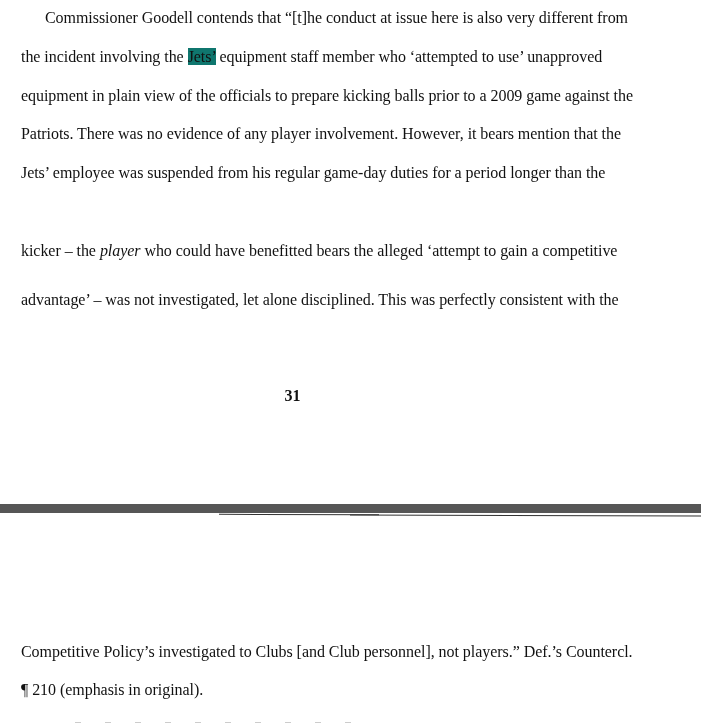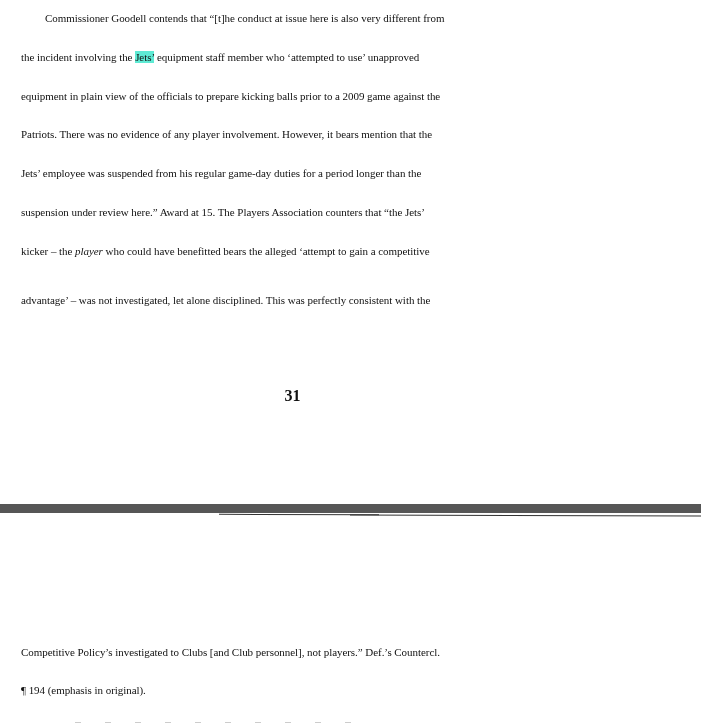--- a/index.html
+++ b/index.html
@@ -21,26 +21,26 @@
       width: 701px;
       background: #ffffff;
     }
     .page-top { top: 0; height: 505px; }
     .page-bottom { top: 517px; height: 206px; }
 
     .line {
       position: absolute;
       left: 21px;
       white-space: nowrap;
-      font-size: 11px;
+      font-size: 16px;
       line-height: 20px;
       letter-spacing: -0.05px;
     }
     .line.indent { left: 45px; }
-    .hl { background: #5eead4; }
+    .hl { background: #0f766e; }
     .em { font-style: italic; font-family: Liberation Serif, serif; }
 
     .page-number {
       position: absolute;
       left: 0;
       width: 585px;
       top: 386px;
       text-align: center;
       font-size: 16px;
       line-height: 20px;
@@ -75,33 +75,32 @@
 <div class="page page-top">
   <div class="line indent" style="top:8px;">Commissioner Goodell contends that “[t]he conduct at issue here is also very different from</div>
 
   <div class="line" style="top:47px;">
     <span>the incident involving the </span><span class="hl">Jets’</span><span> equipment staff member who ‘attempted to use’ unapproved</span>
   </div>
 
   <div class="line" style="top:86px;">equipment in plain view of the officials to prepare kicking balls prior to a 2009 game against the</div>
   <div class="line" style="top:124px;text-align:right;">Patriots.  There was no evidence of any player involvement.  However, it bears mention that the</div>
   <div class="line" style="top:163px;">Jets’ employee was suspended from his regular game-day duties for a period longer than the</div>
-  <div class="line" style="top:202px;">suspension under review here.”  Award at 15.  The Players Association counters that “the Jets’</div>
 
   <div class="line" style="top:241px;">
     <span>kicker – the </span><span class="em">player</span><span> who could have benefitted bears the alleged ‘attempt to gain a competitive</span>
   </div>
 
   <div class="line" style="top:290px;">advantage’ – was not investigated, let alone disciplined.  This was perfectly consistent with the</div>
 
   <div class="page-number">31</div>
 </div>
 
 <div class="divider-bar"></div>
 <div class="scan-line" style="left:219px; top:514px; width:160px; transform:rotate(0.1deg);"></div>
 <div class="scan-line" style="left:350px; top:515px; width:351px; transform:rotate(0.2deg);"></div>
 
 <div class="page page-bottom">
   <div class="line" style="top:125px;">Competitive Policy’s investigated to Clubs [and Club personnel], not players.”  Def.’s Countercl.</div>
-  <div class="line" style="top:163px;">¶ 194 (emphasis in original).</div>
+  <div class="line" style="top:163px;">¶ 210 (emphasis in original).</div>
 </div>
 
 <div class="faint-line"></div>
 
 </body></html>

